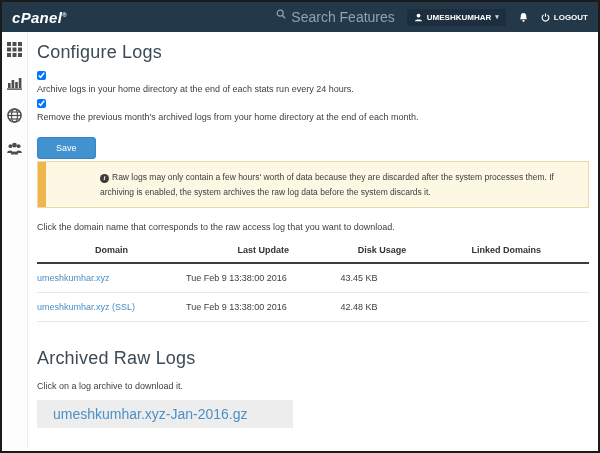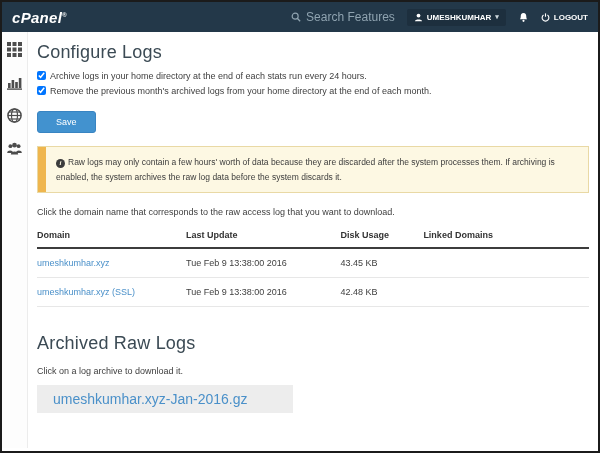--- a/index.html
+++ b/index.html
@@ -22,22 +22,22 @@
   }
   .logo {
     color:#fff; font-size:15px; font-weight:bold; font-style:italic;
     letter-spacing:.3px;
   }
   .logo sup { font-size:6px; font-style:normal; }
   .topbar-right {
     margin-left:auto; display:flex; align-items:center; gap:12px;
   }
   .search-box {
-    display:flex; align-items:center; gap:5px;
-    color:#8fa3b0; font-size:12px; cursor:pointer;
+    display:flex; align-items:flex-start; gap:5px;
+    color:#8fa3b0; font-size:14px; cursor:pointer;
   }
   .user-box {
     display:flex; align-items:center; gap:4px;
     background:#1d2f3e; padding:4px 7px; border-radius:2px;
     color:#fff; font-size:8px; font-weight:bold; cursor:pointer;
   }
   .caret { font-size:7px; color:#cfd8dd; }
   .bell-btn { cursor:pointer; display:flex; align-items:center; }
   .logout-box {
     display:flex; align-items:center; gap:4px;
@@ -55,53 +55,53 @@
 
   .main {
     flex:1; padding:10px 9px 0 9px; overflow:hidden;
   }
   h1 {
     font-size:18px; font-weight:400; color:#3b4a54;
     letter-spacing:.2px;
   }
   .section-title { margin-bottom:8px; }
 
-  .opt-row { display:flex; align-items:flex-start; gap:4px; margin-top:3px; }
+  .opt-row { display:flex; align-items:flex-start; gap:4px; margin-top:3px;flex-direction:column; }
   .opt-row input { width:9px; height:9px; margin-top:0; }
   .opt-label { font-size:9px; color:#404040; line-height:1.3; }
 
   .save-btn {
     margin-top:14px;
     background:#4292cf; border:1px solid #3884c2; color:#fff;
     font-size:9px; padding:5px 18px; border-radius:3px; cursor:pointer;
     font-family:"Liberation Sans", sans-serif;
   }
 
   .dl-title { margin-top:26px; }
 
   .notice {
-    margin-top:13px; display:flex;
-    background:#fdf8e3; border:1px solid #e9d9a5;
+    margin-top:2px; display:flex;
+    background:#fdf8e3; border:1px solid #e9d9a5;gap:44px;
   }
   .notice-strip { width:8px; background:#efb64e; flex:none; }
   .notice-body {
     padding:8px 10px; font-size:8.5px; color:#3c3c3c; line-height:1.7;
   }
   .info-icon {
     display:inline-block; width:9px; height:9px; border-radius:50%;
     background:#3c3c3c; color:#fdf8e3; font-size:7px; font-weight:bold;
     text-align:center; line-height:9px; margin-right:3px;
     font-family:"Liberation Serif", serif; font-style:italic;
   }
 
   .instruction { margin-top:14px; font-size:9px; color:#404040; }
 
   table.logs { width:100%; border-collapse:collapse; margin-top:7px; }
   table.logs th {
-    text-align:left; font-size:9px; color:#333; font-weight:bold;
+    text-align:center; font-size:9px; color:#333; font-weight:bold;
     padding:6px 0 7px 0; border-bottom:2px solid #3c3c3c;
   }
   table.logs td {
     font-size:9px; color:#404040; padding:9px 0;
     border-bottom:1px solid #e7e7e7;
   }
   a.lnk { color:#4a90c9; text-decoration:none; cursor:pointer; }
 
   .arch-title { margin-top:26px; }
   .arch-instruction { margin-top:12px; }

